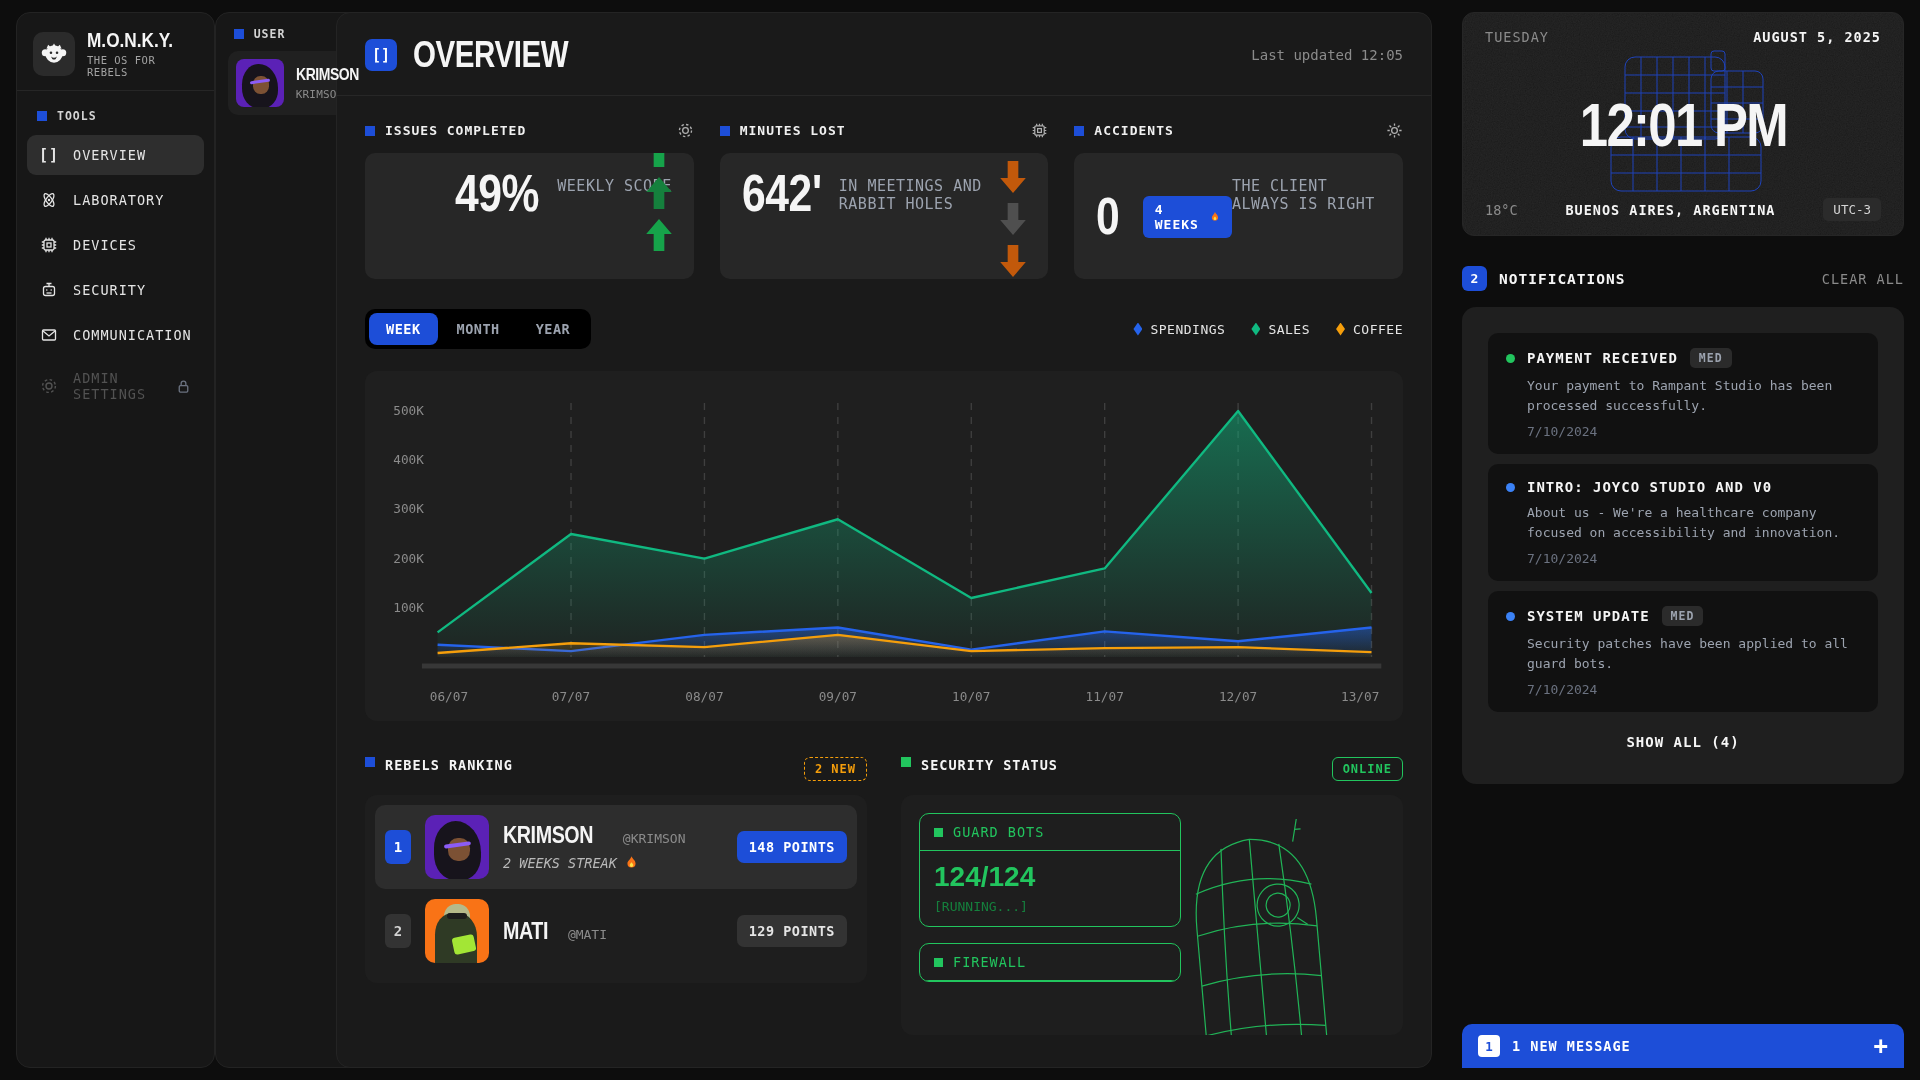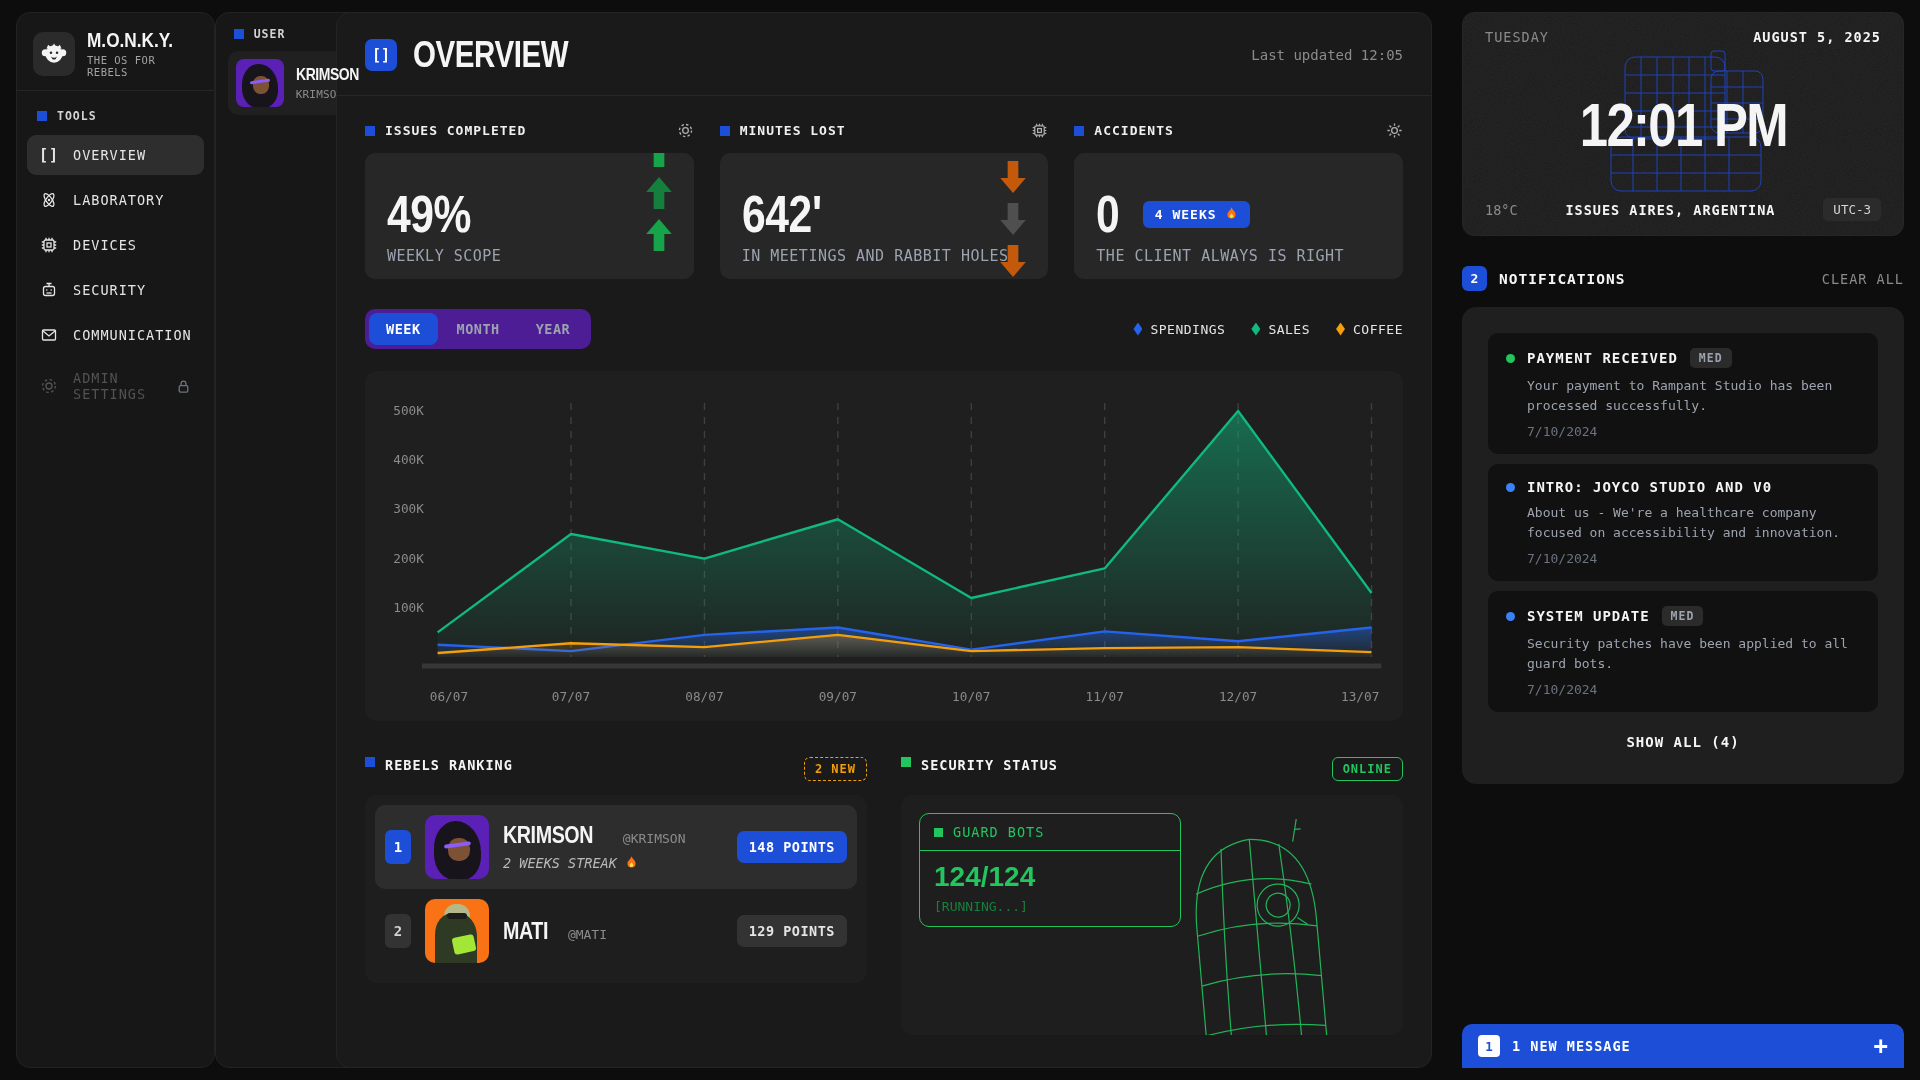--- a/index.html
+++ b/index.html
@@ -60,31 +60,31 @@
   .mh-title { font-size:36px; line-height:1; }
   .mh-updated { color:#8b8b8b; font-size:14px; }
 
   .main-body { padding:26px 28px 0; }
   .stats-row { display:flex; gap:26px; }
   .stat-card { flex:1; }
   .stat-head { display:flex; align-items:center; gap:10px; margin-bottom:14px; }
   .stat-title { font-size:13px; font-weight:bold; letter-spacing:1px; color:#f0f0f0; flex:1; }
   .stat-gear { color:#b0b0b0; cursor:pointer; display:flex; }
   .stat-body { background:#272727; border-radius:10px; height:126px; position:relative; overflow:hidden; padding:16px 22px 14px;
-    display:flex; flex-direction:column; justify-content:flex-end; }
+    display:flex; flex-direction:row; justify-content:flex-end; }
   .stat-value { font-size:52px; line-height:.95; }
   .stat-caption { font-size:15px; color:#9ca3af; margin-top:8px; letter-spacing:.5px; }
   .arrow-col { position:absolute; right:22px; top:-18px; bottom:0; display:flex; flex-direction:column; gap:10px; align-items:center; }
   .arrow-col svg { flex:none; }
   .value-row { display:flex; align-items:center; gap:18px; }
   .streak-badge { background:#1d4ed8; color:#fff; font-size:13px; font-weight:bold; letter-spacing:1px;
     padding:6px 12px; border-radius:6px; display:inline-flex; align-items:center; gap:8px; }
 
   .chart-controls { display:flex; align-items:center; justify-content:space-between; margin-top:30px; }
-  .tabs { background:#4c1d95; border-radius:10px; padding:4px; display:flex; gap:2px; }
+  .tabs { background:#000000; border-radius:10px; padding:4px; display:flex; gap:2px; }
   .tab { border:none; background:transparent; color:#9ca3af; font-family:inherit; font-size:13.5px; font-weight:bold;
     letter-spacing:.5px; padding:8px 17px; border-radius:8px; cursor:pointer; }
   .tab.active { background:#1d4ed8; color:#fff; }
   .legend { display:flex; gap:26px; align-items:center; }
   .legend-item { display:flex; align-items:center; gap:8px; cursor:pointer; }
   .diamond { width:9px; height:13px; flex:none; clip-path:polygon(50% 0,100% 50%,50% 100%,0 50%); }
   .legend-label { font-size:13px; color:#e5e5e5; letter-spacing:.5px; }
 
   .chart-panel { margin-top:22px; background:#1f1f1f; border-radius:12px; padding:14px 8px 4px; }
   #chart { display:block; width:100%; height:332px; }
@@ -505,20 +505,26 @@
           <div class="sec-box">
             <div class="sec-box-head">
               <span class="sq"></span>
               <span class="sec-box-label">GUARD BOTS</span>
             </div>
             <div class="sec-box-body">
               <div class="sec-value display">124/124</div>
               <div class="sec-state">[RUNNING...]</div>
             </div>
           </div>
+          <div class="sec-box">
+            <div class="sec-box-head">
+              <span class="sq"></span>
+              <span class="sec-box-label">FIREWALL</span>
+            </div>
+          </div>
           <svg class="bot-art" width="170" height="230" viewBox="0 0 170 230" fill="none">
             <g stroke="#22c55e" stroke-width="1.2" opacity="0.9" transform="rotate(-5 85 120)">
               <path d="M25 105 Q25 25 85 20 Q145 25 145 105 L145 230 M25 105 L25 230"></path>
               <path d="M27 70 Q85 50 143 70 M25 112 Q85 98 145 112 M25 162 Q85 150 145 162 M25 212 Q85 202 145 212"></path>
               <path d="M56 27 Q50 130 50 230 M85 20 L85 230 M114 27 Q120 130 120 230"></path>
               <circle cx="108" cy="88" r="21"></circle>
                 <circle cx="108" cy="88" r="12"></circle>
               <path d="M126 102 l10 8"></path>
               <path d="M128 26 L134 2 M131 14 h6"></path>
             </g>
@@ -551,21 +557,21 @@
           <path d="M148 38 H200 M148 54 H200 M148 70 H200 M164 22 V84 M180 22 V84"></path>
           <rect x="48" y="88" width="150" height="54" rx="10"></rect>
           <path d="M48 106 H198 M48 124 H198 M70 88 V142 M94 88 V142 M118 88 V142 M142 88 V142 M166 88 V142"></path>
           <rect x="148" y="2" width="14" height="20" rx="3"></rect>
         </g>
       </svg>
       <div class="clock-time display"><span class="squish center">12:01 PM</span></div>
     </div>
     <div class="clock-bottom">
       <span class="clock-temp">18°C</span>
-      <span class="clock-loc">ISSUES AIRES, ARGENTINA</span>
+      <span class="clock-loc">BUENOS AIRES, ARGENTINA</span>
       <span class="tz-badge">UTC-3</span>
     </div>
   </div>
 
   <div class="notif-head">
     <span class="notif-count">2</span>
     <span class="notif-title">NOTIFICATIONS</span>
     <button class="clear-all">CLEAR ALL</button>
   </div>
 

